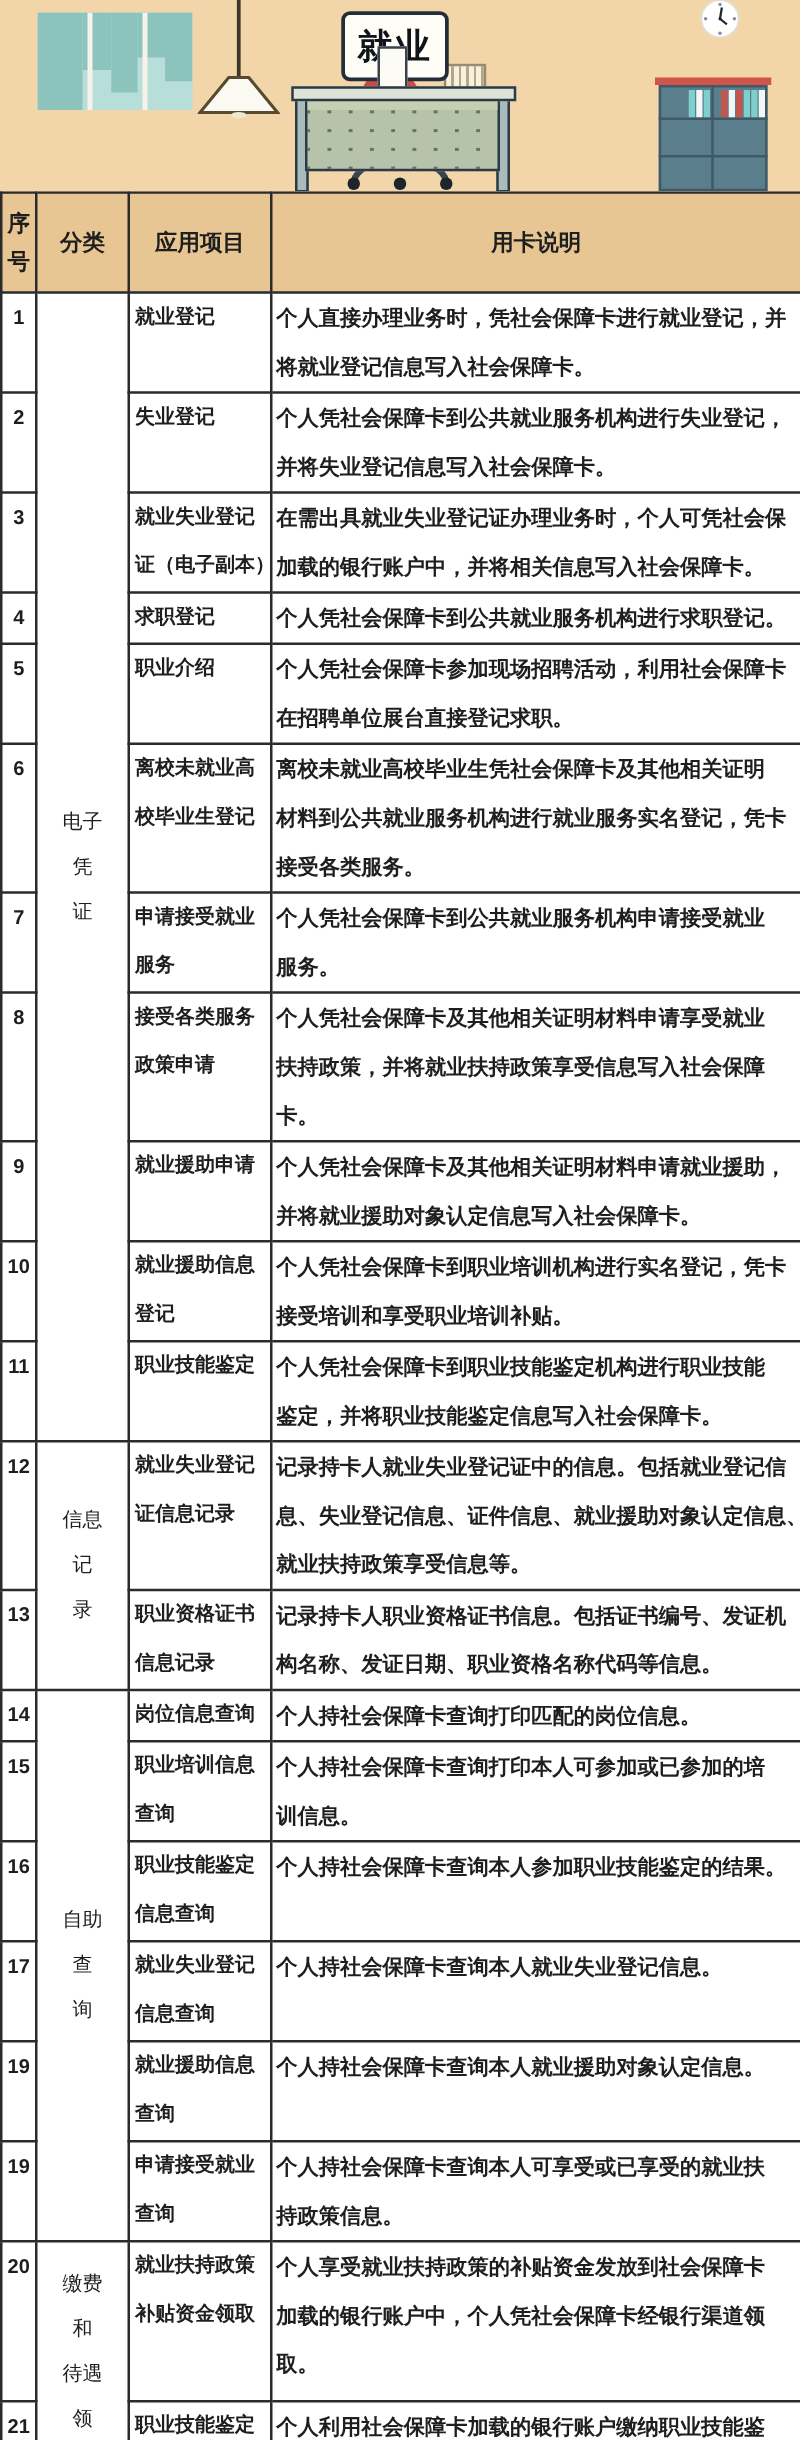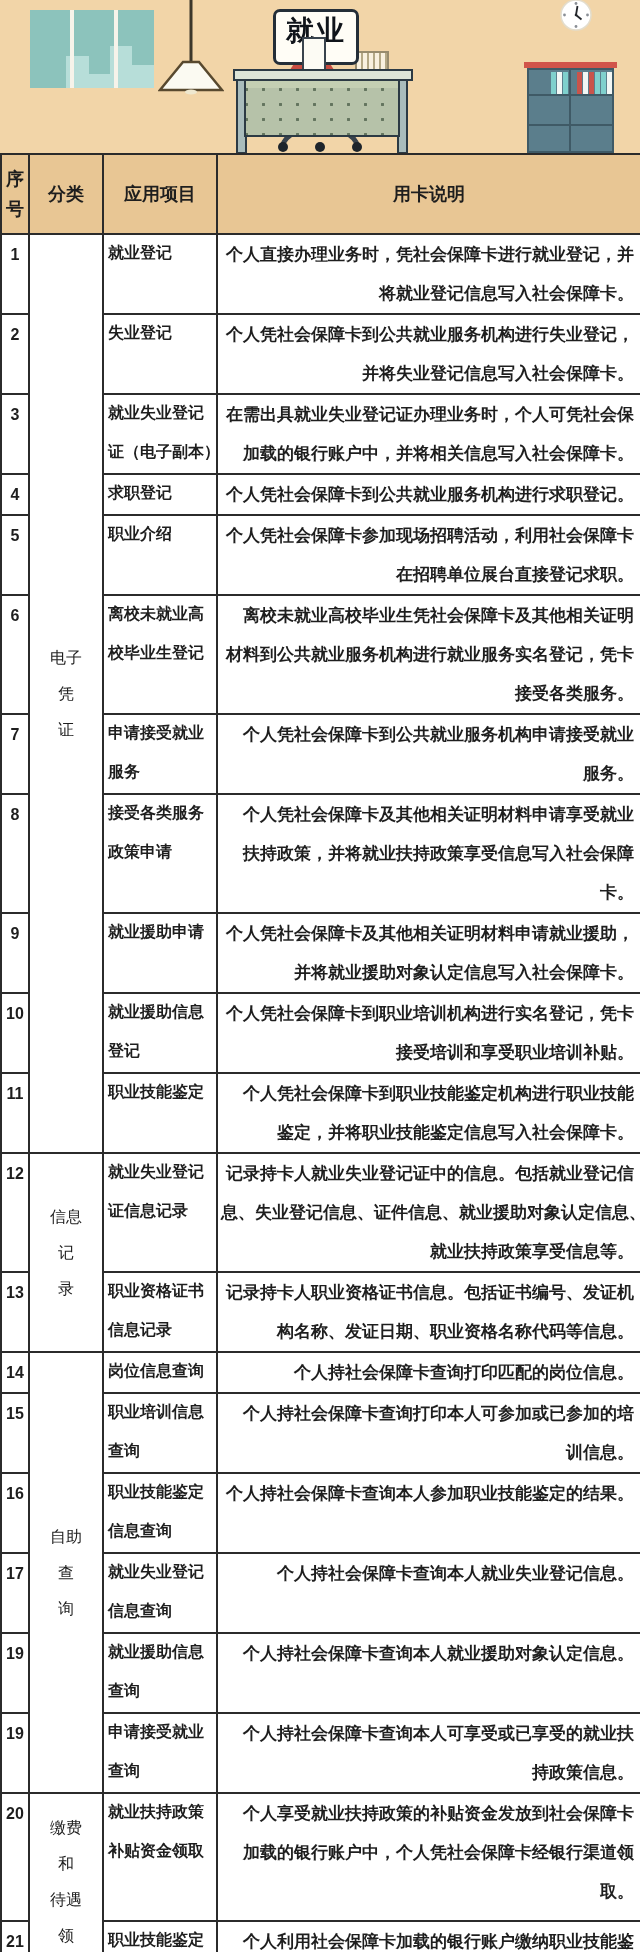--- a/index.html
+++ b/index.html
@@ -16,21 +16,21 @@
   .b1{left:0;width:36px;height:78px;}
   .b2{left:36px;width:23px;height:46px;}
   .b3{left:59px;width:21px;height:64px;}
   .b4{left:80px;width:22px;height:36px;}
   .b5{left:102px;width:22px;height:55px;}
   .mullion{position:absolute;top:0;width:4px;height:78px;background:#f6f3ea;}
   .m1{left:40px;} .m2{left:84px;}
   .lamp{position:absolute;left:158px;top:0;width:66px;height:102px;}
   .clock{position:absolute;left:560px;top:-1px;width:32px;height:32px;}
   .monitor{position:absolute;left:273px;top:9px;width:80px;height:50px;background:#fffdf6;
-    border:3px solid #242e38;border-radius:7px;display:flex;justify-content:center;z-index:3;}
+    border:3px solid #242e38;border-radius:7px;display:flex;align-items:center;justify-content:center;z-index:3;}
   .monitor-label{font-size:28px;font-weight:900;color:#10141a;letter-spacing:2px;
     font-family:"Liberation Serif","DejaVu Serif",serif;}
   .stand{position:absolute;left:288px;top:61px;width:48px;height:12px;background:#c84c41;
     clip-path:polygon(16% 0,84% 0,100% 100%,0 100%);z-index:2;}
   .paper{position:absolute;left:302px;top:37px;width:20px;height:32px;background:#fcfbf4;
     border:2px solid #39434d;z-index:4;}
   .tray{position:absolute;left:355px;top:51px;width:30px;height:17px;background:rgba(250,244,228,.9);
     border:2px solid #988c6e;z-index:2;
     background-image:repeating-linear-gradient(90deg,transparent 0 4px,#b4a886 4px 6px);}
   .desk-top{position:absolute;left:233px;top:69px;width:176px;height:8px;background:#dde4d7;
@@ -58,21 +58,21 @@
   th,td{border:2px solid #2b2b2b;box-sizing:border-box;}
   thead th{background:#e8c694;height:80px;font-size:18px;font-weight:700;
     text-align:center;vertical-align:middle;padding:0;line-height:30px;white-space:pre-line;}
   td{vertical-align:top;}
   td.no{font-size:16px;font-weight:600;text-align:center;padding:4px 0 0 0;line-height:32px;}
   td.cat{font-size:16px;font-weight:400;text-align:center;vertical-align:middle;
     line-height:36px;padding:16px;white-space:pre-line;}
   td.item{font-size:16px;font-weight:700;padding:0 2px 0 4px;line-height:39px;
     white-space:pre;overflow:hidden;font-family:Liberation Mono, monospace;}
   td.desc{font-size:17px;font-weight:600;padding:0 6px 0 3px;line-height:39px;
-    white-space:pre;overflow:hidden;text-align:right;}
+    white-space:pre;overflow:hidden;}
 </style>
 </head>
 <body>
 
 <div class="scene">
   <div class="window">
     <div class="bld b1"></div>
     <div class="bld b2"></div>
     <div class="bld b3"></div>
     <div class="bld b4"></div>

